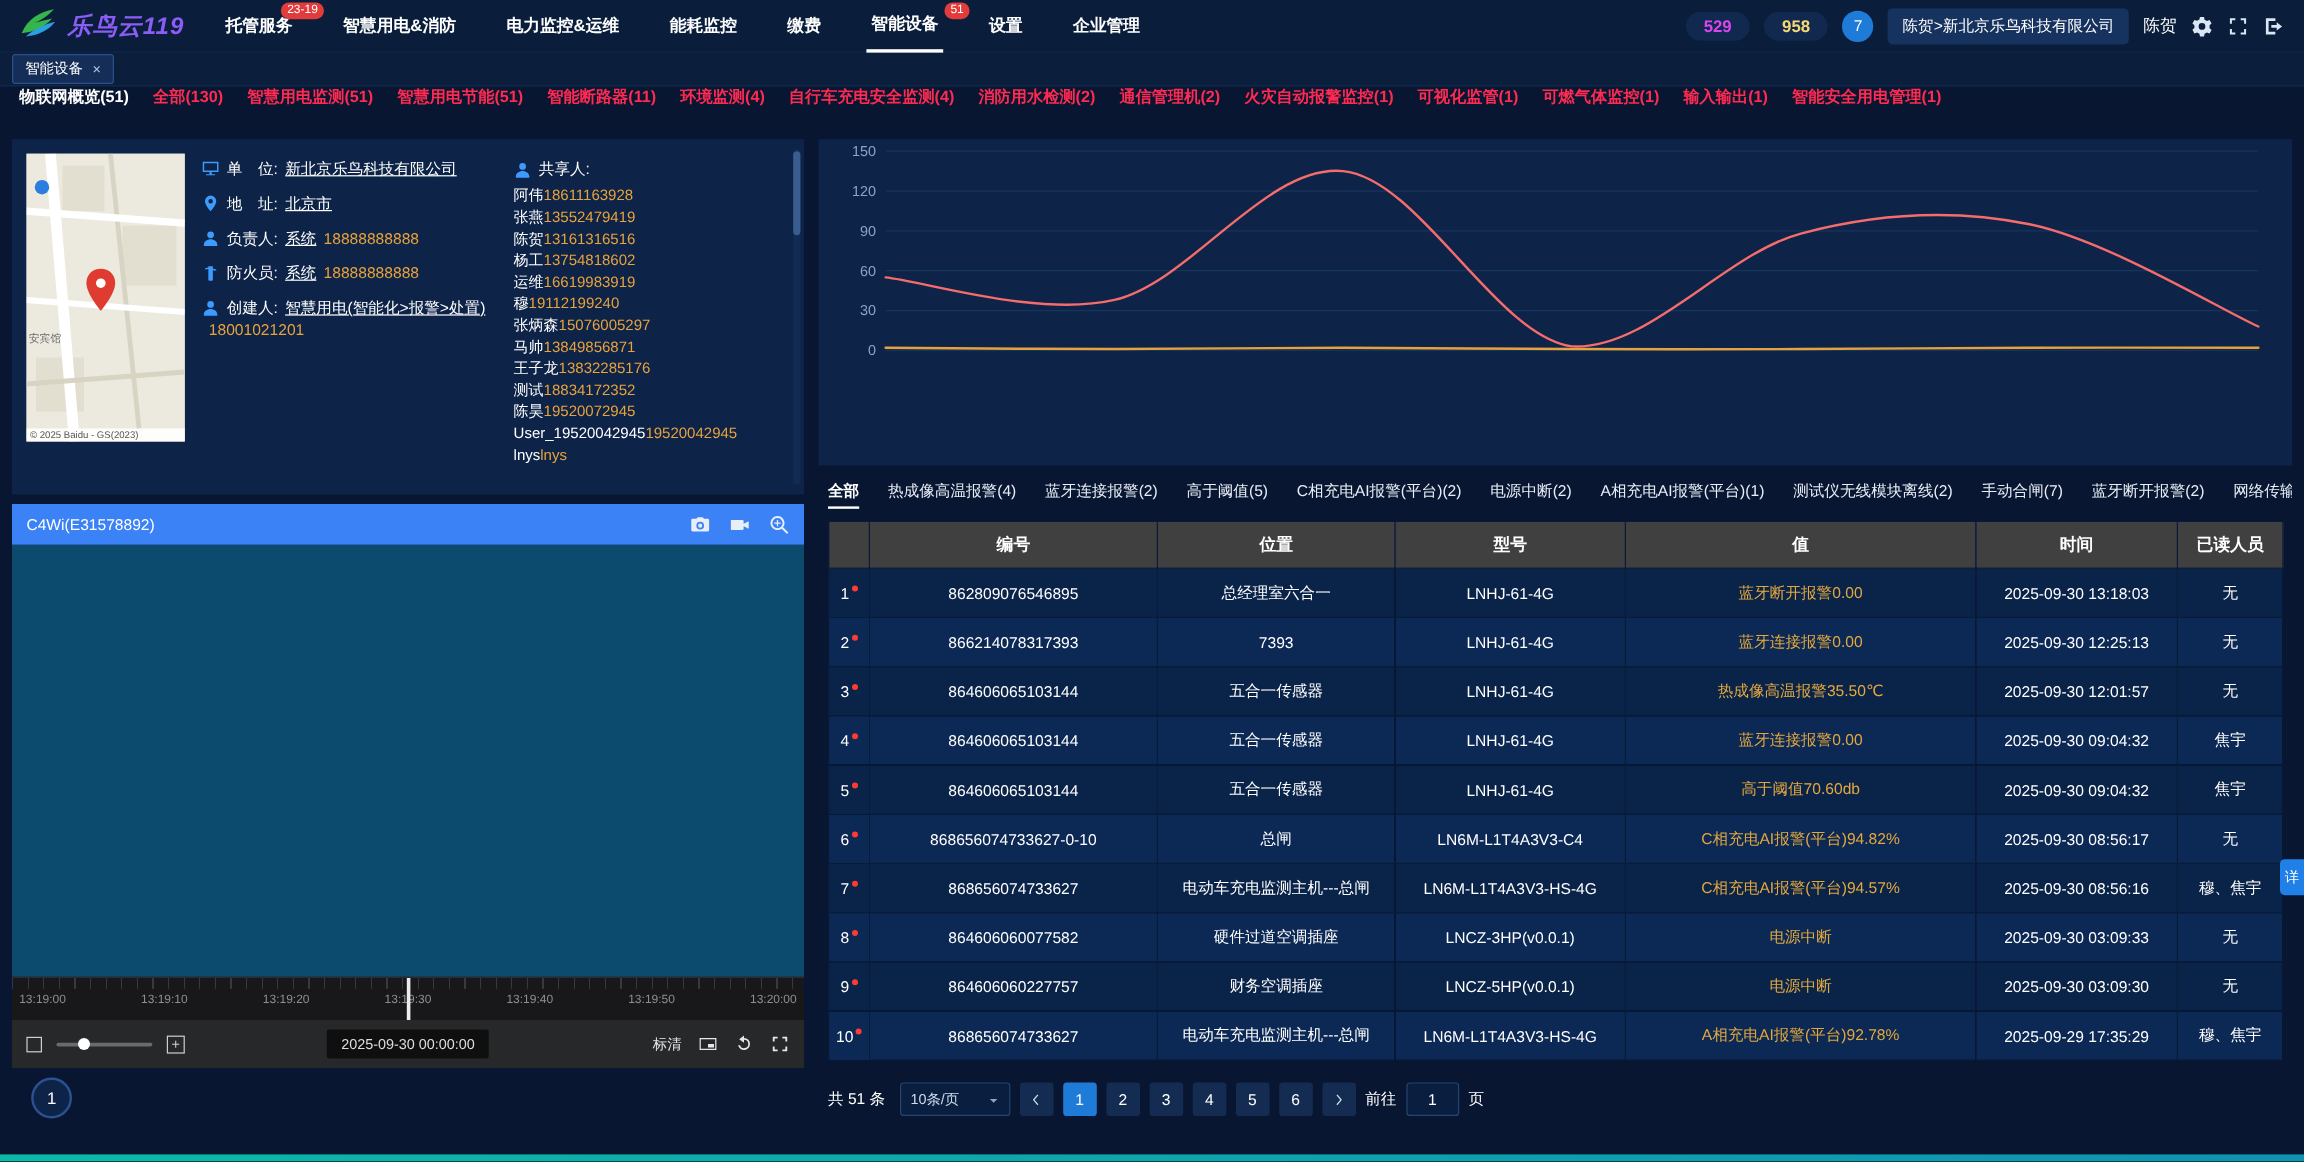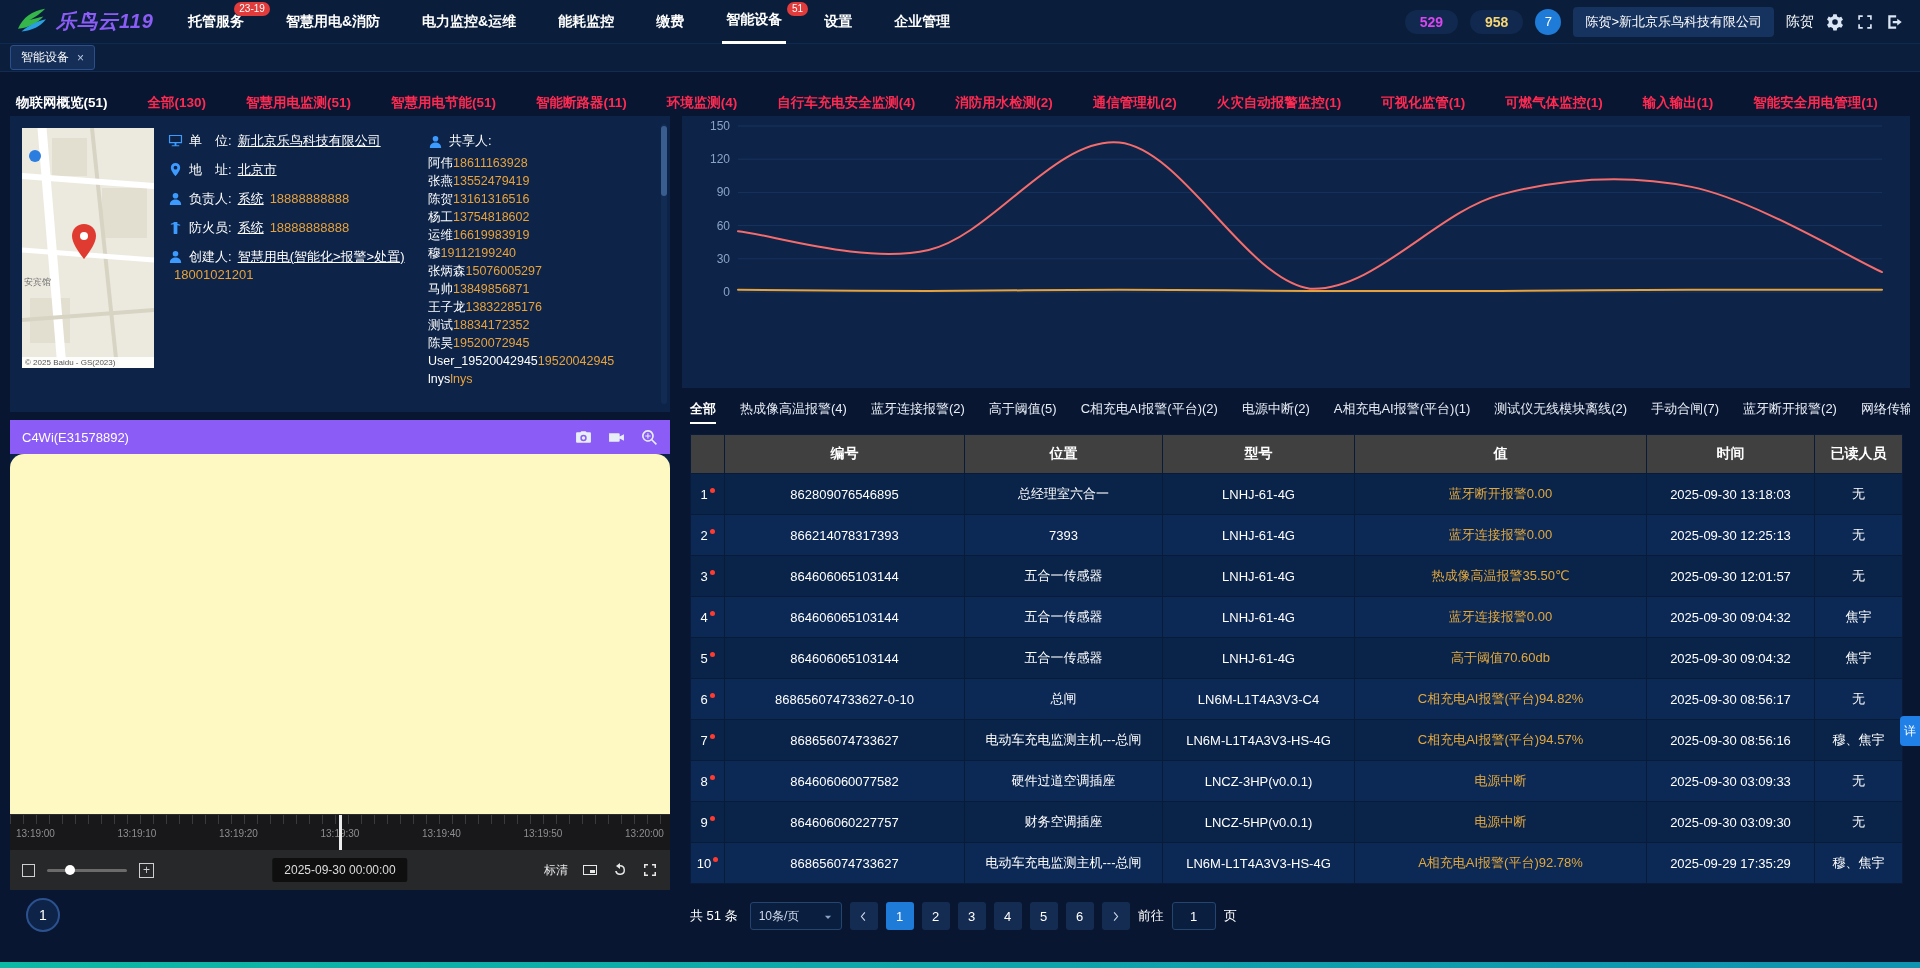--- a/index.html
+++ b/index.html
@@ -25,21 +25,21 @@
   .nav-icon { width:18px; height:18px; color:#dbe6f5; cursor:pointer; }
   .nav-icon svg { width:100%; height:100%; fill:currentColor; }
 
   
   .tabbar { position:absolute; left:0; top:44px; width:1920px; height:28px; background:#0b1e3c; display:flex; align-items:center; padding:0 10px; border-bottom:1px solid #122b52; }
   .tab { display:flex; align-items:center; gap:8px; background:#142e58; border:1px solid #2a4f8a; border-radius:3px; padding:3px 10px; font-size:12px; color:#fff; cursor:pointer; }
   .tab-close { color:#b9c8de; font-size:12px; cursor:pointer; }
   .tab-close::after { content:"×"; }
 
   
-  .category-bar { position:absolute; left:0; top:72px; width:1920px; height:40px; display:flex; align-items:flex-end; padding:0 16px; gap:40px; overflow:hidden; }
+  .category-bar { position:absolute; left:0; top:72px; width:1920px; height:40px; display:flex; align-items:flex-start; padding:0 16px; gap:20px; overflow:hidden; }
   .cat { font-size:13.5px; font-weight:600; color:#ff2a51; cursor:pointer; white-space:nowrap; }
   .cat.active { color:#ffffff; }
 
   
   .info-panel  { position:absolute; left:10px;  top:116px; width:660px;  height:296px; background:#0d2347; }
   .video-panel { position:absolute; left:10px;  top:420px; width:660px;  height:470px; background:#0d2347; }
   .chart-panel { position:absolute; left:682px; top:116px; width:1228px; height:272px; background:#0d2347; }
   .alerts-panel{ position:absolute; left:682px; top:394px; width:1228px; height:540px; }
 
   
@@ -57,26 +57,26 @@
   .share { position:absolute; left:418px; top:16px; width:226px; }
   .share-title { display:flex; align-items:center; font-size:13px; margin-bottom:4px; }
   .share-list { list-style:none; }
   .share-item { font-size:12.5px; line-height:18px; white-space:nowrap; overflow:hidden; }
   .share-name { color:#fff; }
   .share-phone { color:#e8a33d; }
   .vscroll { position:absolute; right:3px; top:8px; bottom:8px; width:6px; background:#122b52; border-radius:3px; cursor:pointer; }
   .vscroll-thumb { position:absolute; top:2px; left:0; width:6px; height:70px; background:#3a5d8f; border-radius:3px; }
 
   
-  .video-header { position:absolute; left:0; top:0; right:0; height:34px; background:#8b5cf6; display:flex; align-items:center; padding:0 12px; }
+  .video-header { position:absolute; left:0; top:0; right:0; height:34px; background:#3b82f6; display:flex; align-items:center; padding:0 12px; }
   .video-title { font-size:13px; color:#fff; }
   .video-header-icons { margin-left:auto; display:flex; gap:16px; }
   .vh-icon { width:17px; height:17px; color:#e8eef5; cursor:pointer; }
   .vh-icon svg { width:100%; height:100%; fill:currentColor; }
-  .video-body { position:absolute; left:0; top:34px; right:0; bottom:40px; background:#fef9c3; cursor:pointer;border-radius:14px; }
+  .video-body { position:absolute; left:0; top:34px; right:0; bottom:40px; background:#0c4a6e; cursor:pointer; }
   .timeline { position:absolute; left:0; right:0; bottom:0; height:36px; background:#18181a; border-top:1px solid #2c2c2e; }
   .timeline-ticks { position:absolute; left:0; right:0; top:0; height:9px;
       background:repeating-linear-gradient(90deg,#3a3a3c 0 1px,transparent 1px 13px); }
   .timeline-labels { position:absolute; left:0; right:0; top:13px; display:flex; justify-content:space-between; padding:0 6px; }
   .timeline-label { font-size:10px; color:#8e8e90; }
   .playhead { position:absolute; left:calc(50% - 1px); top:0; bottom:0; width:3px; background:#ececec; cursor:ew-resize; }
   .video-controls { position:absolute; left:0; right:0; bottom:0; height:40px; background:#26282a; display:flex; align-items:center; padding:0 12px; gap:12px; }
   .vc-stop { width:13px; height:13px; border:1px solid #cfcfcf; cursor:pointer; }
   .vc-slider { position:relative; width:80px; height:3px; background:#6b6b6b; border-radius:2px; cursor:pointer; }
   .vc-knob { position:absolute; left:18px; top:-4px; width:10px; height:10px; border-radius:50%; background:#fff; }

